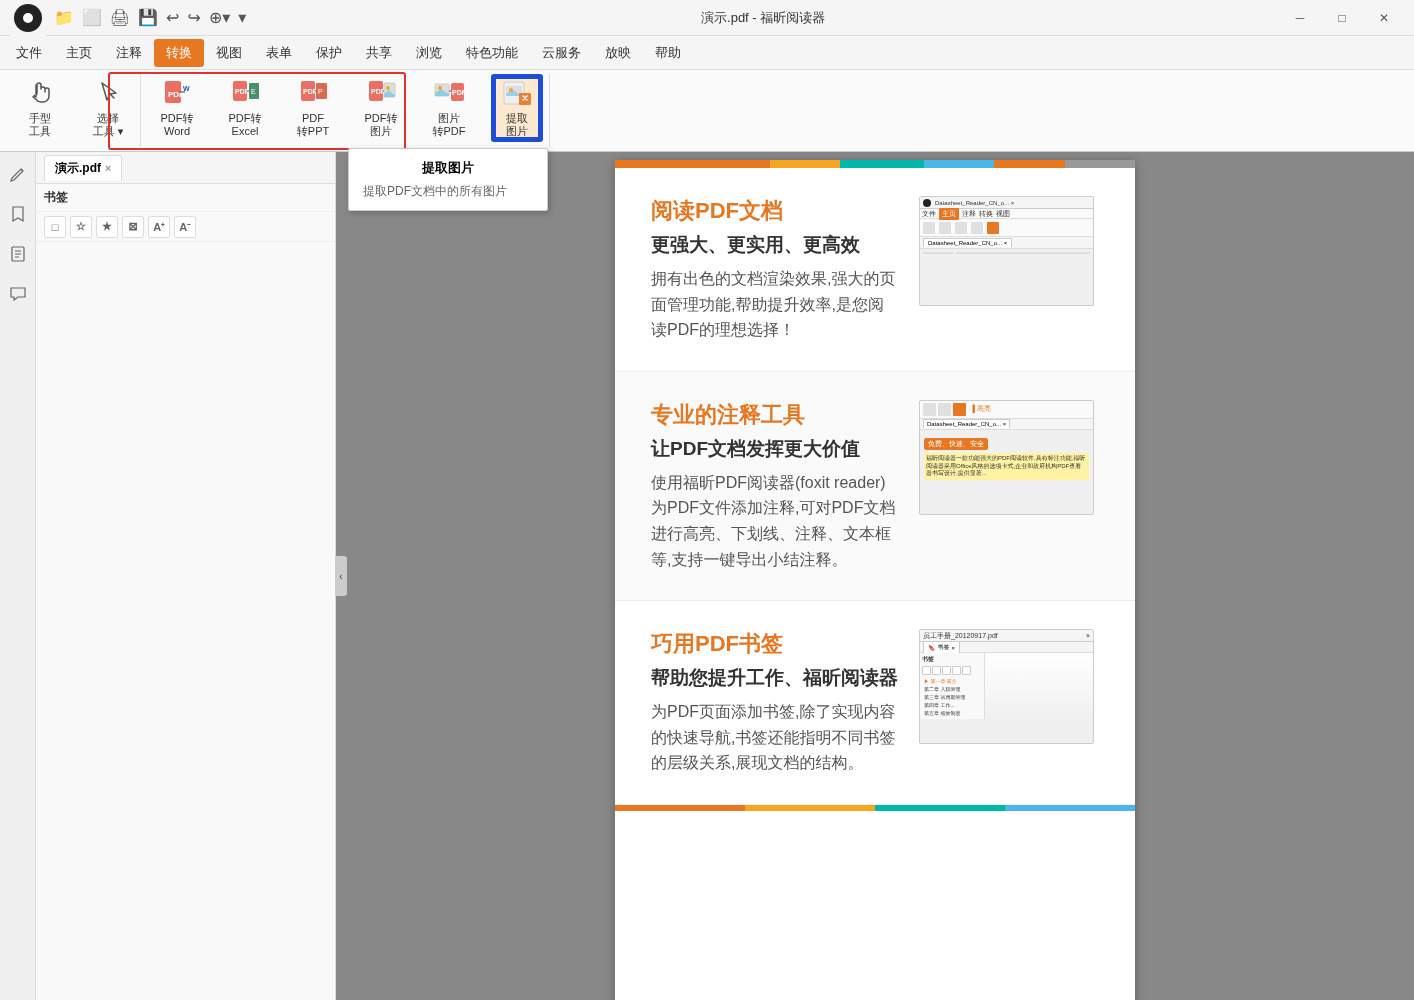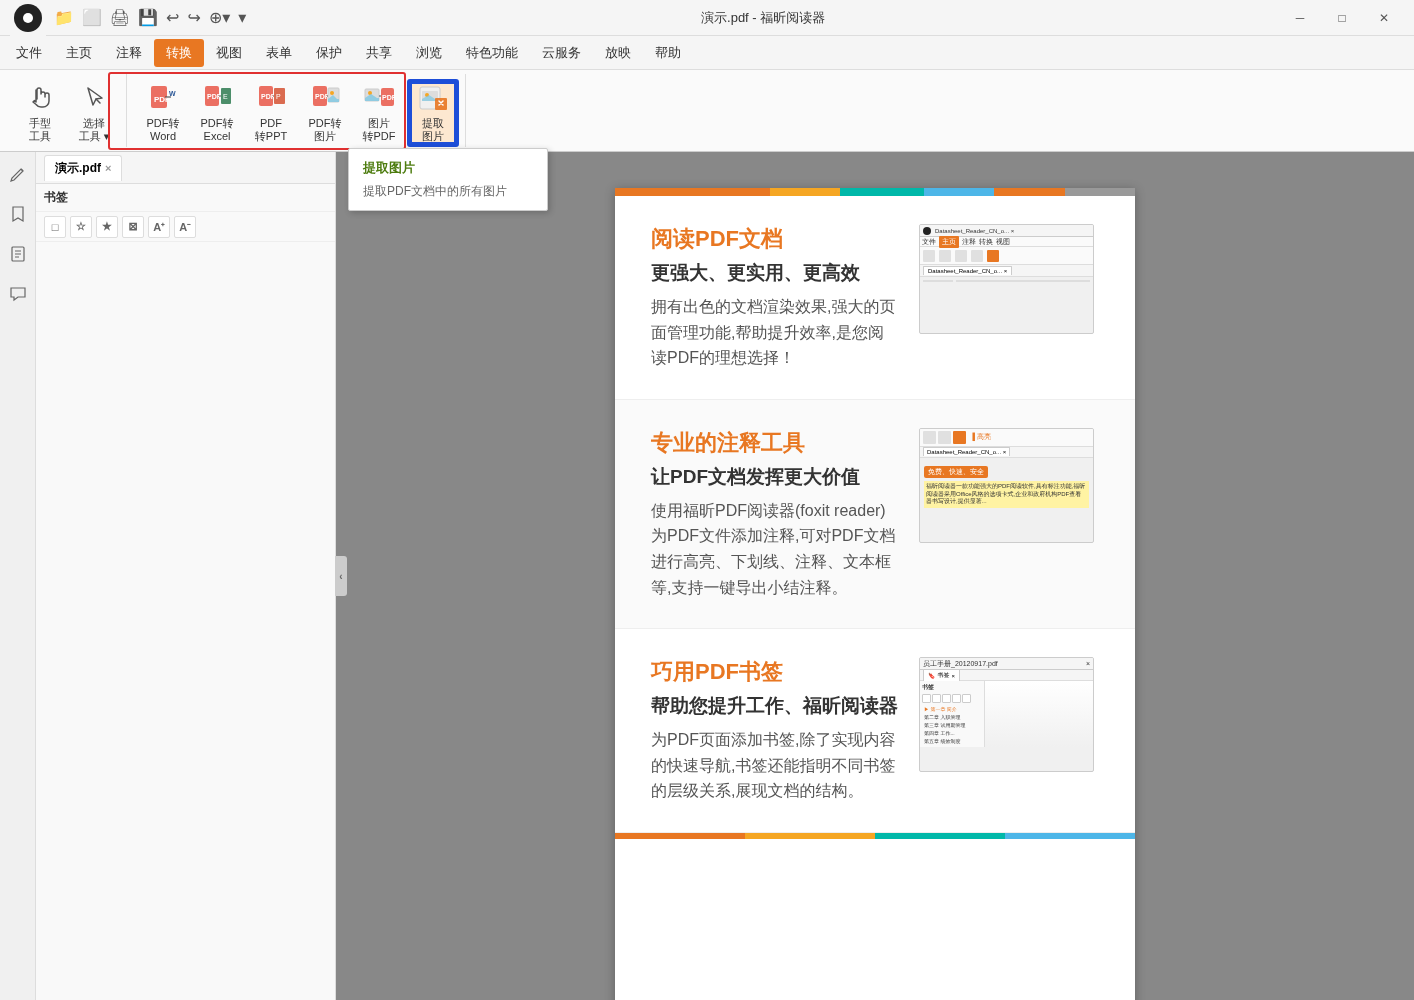--- a/index.html
+++ b/index.html
@@ -75,22 +75,22 @@
       background: #fafafa;
       border-bottom: 1px solid #ccc;
       display: flex;
       align-items: stretch;
       padding: 4px 8px;
       gap: 4px;
       position: relative;
     }
     .ribbon-group {
       display: flex;
-      align-items: flex-end;
-      gap: 2px;
+      align-items: flex-start;
+      gap: 16px;
       padding: 0 6px;
       border-right: 1px solid #ddd;
     }
     .ribbon-group:last-child { border-right: none; }
     .ribbon-btn {
       display: flex;
       flex-direction: column;
       align-items: center;
       justify-content: center;
       width: 52px;
@@ -120,21 +120,21 @@
       top: 78px;
       left: 348px;
       background: white;
       border: 1px solid #ccc;
       box-shadow: 2px 2px 6px rgba(0,0,0,0.2);
       padding: 10px 14px;
       width: 200px;
       z-index: 100;
       border-radius: 2px;
     }
-    .tooltip-title { font-size: 13px; font-weight: bold; color: #4d7c0f; margin-bottom: 6px; }
+    .tooltip-title { font-size: 13px; font-weight: bold; color: #000000; margin-bottom: 6px; text-align: center; }
     .tooltip-desc { font-size: 12px; color: #666; line-height: 1.4; }
 
     
     .ribbon-highlight {
       position: absolute;
       top: 2px;
       left: 100px;
       width: 300px;
       height: 78px;
       border: 2px solid #e03030;
@@ -221,21 +221,21 @@
     }
     .panel-content { flex: 1; background: #f9f9f9; }
 
     
     .content-area {
       flex: 1;
       background: #888;
       display: flex;
       align-items: flex-start;
       justify-content: center;
-      padding: 36px;
+      padding: 8px;
       overflow: hidden;
     }
 
     
     .pdf-preview {
       width: 520px;
       min-height: 860px;
       background: white;
       box-shadow: 0 2px 10px rgba(0,0,0,0.3);
     }

